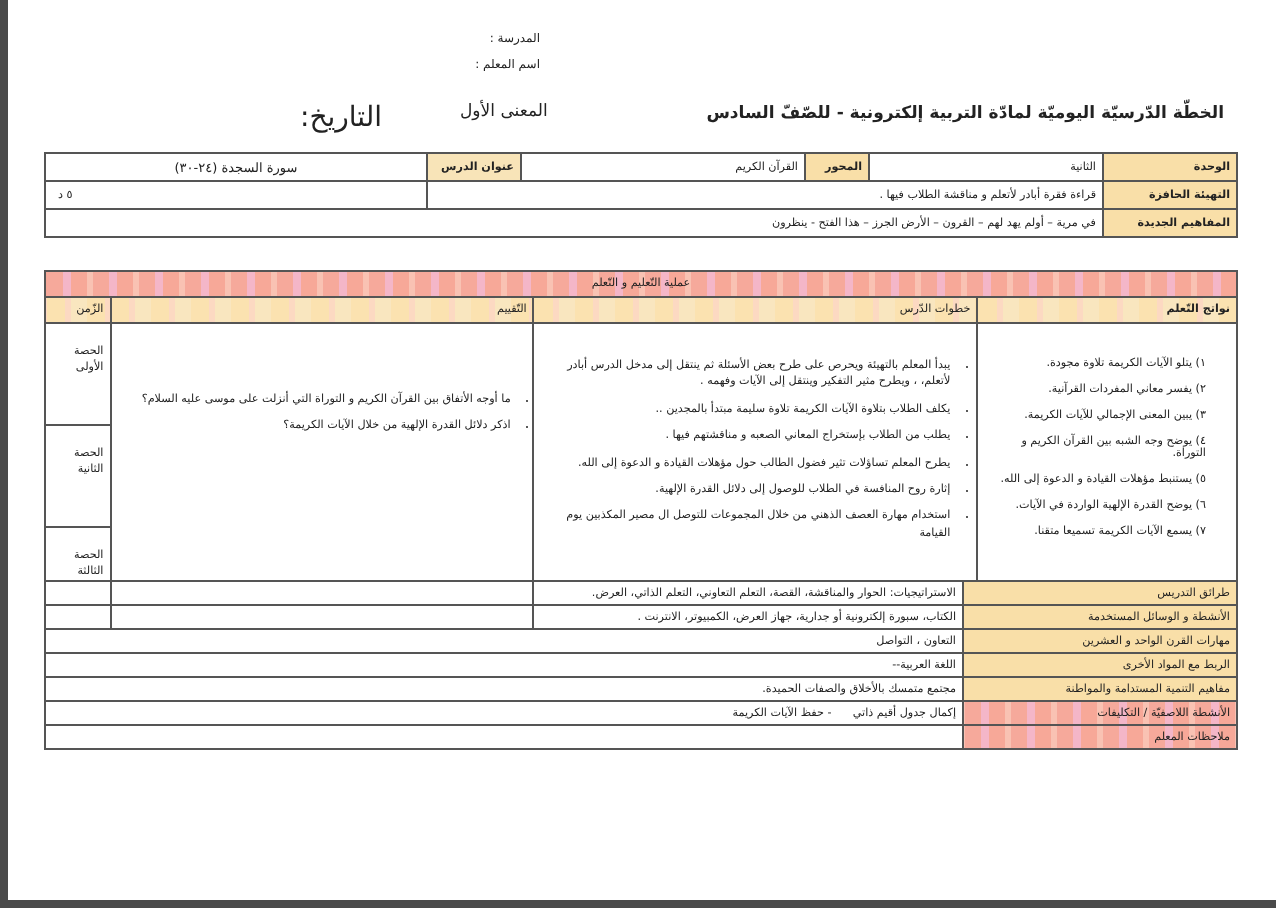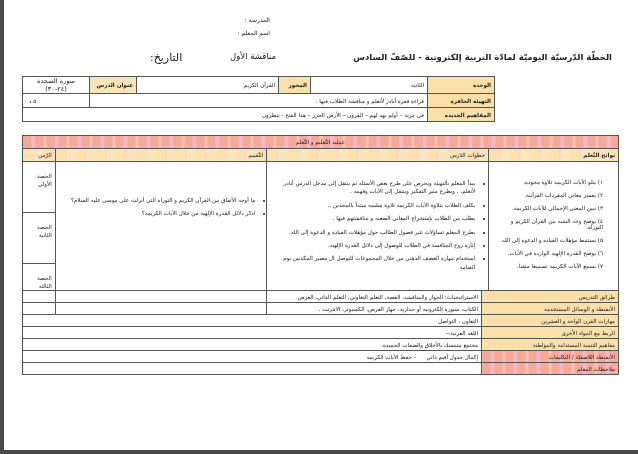--- a/index.html
+++ b/index.html
@@ -10,25 +10,25 @@
     color:#222;
   }
   .frame-left { position:absolute; left:0; top:0; width:4px; height:454px; background:#4a4a4a; }
   .frame-bottom { position:absolute; left:0; bottom:0; width:638px; height:4px; background:#4a4a4a; }
   .rtl { direction:rtl; }
   .abs { position:absolute; }
   .school { left:150px; top:16px; width:120px; text-align:right; font-size:6px; }
   .teacher { left:150px; top:29px; width:120px; text-align:right; font-size:6px; }
   .title-main { right:26px; top:52px; font-size:8.5px; font-weight:bold; }
   .title-week { left:230px; top:51px; font-size:8.5px; }
-  .title-date { left:150px; top:51px; font-size:11px; }
+  .title-date { left:150px; top:51px; font-size:14px; }
 
   table { border-collapse:collapse; direction:rtl; }
   td { border:1px solid #555; font-size:5.6px; padding:0 3px; vertical-align:middle; }
-  .t1 { position:absolute; left:22px; top:76px; width:473px; }
+  .t1 { position:absolute; left:22px; top:76px; width:597px; }
   .lab { background:#f9dfa8; font-weight:bold; white-space:nowrap; }
   .lab-light { background:#f8e4b8; }
   .pinkband {
     background: repeating-linear-gradient(90deg,#f6a99b 0 8px,#f4b6c8 8px 12px,#f7a898 12px 20px,#f9c2b3 20px 23px);
   }
   .yelband {
     background: repeating-linear-gradient(90deg,#fbe2b0 0 9px,#fcd9c2 9px 12px,#f9e6bf 12px 20px);
   }
   .t2 { position:absolute; left:22px; top:135px; width:597px; }
   .t2 td { vertical-align:top; }
@@ -47,21 +47,21 @@
 </style>
 </head>
 <body>
 
 <div class="frame-left"></div>
 <div class="frame-bottom"></div>
 
 <div class="abs rtl school">المدرسة :</div>
 <div class="abs rtl teacher">اسم المعلم :</div>
 <div class="abs rtl title-main">الخطّة الدّرسيّة اليوميّة لمادّة التربية إلكترونية - للصّفّ السادس</div>
-<div class="abs rtl title-week">مناقشة الأول</div>
+<div class="abs rtl title-week">المعنى الأول</div>
 <div class="abs rtl title-date">التاريخ:</div>
 
 <table class="t1">
   <tbody>
       <tr style="height:14px">
     <td class="lab" style="width:60px">الوحدة</td>
     <td style="width:110px">الثانية</td>
     <td class="lab" style="width:25px">المحور</td>
     <td style="width:135px">القرآن الكريم</td>
     <td class="lab lab-light" style="width:40px">عنوان الدرس</td>

